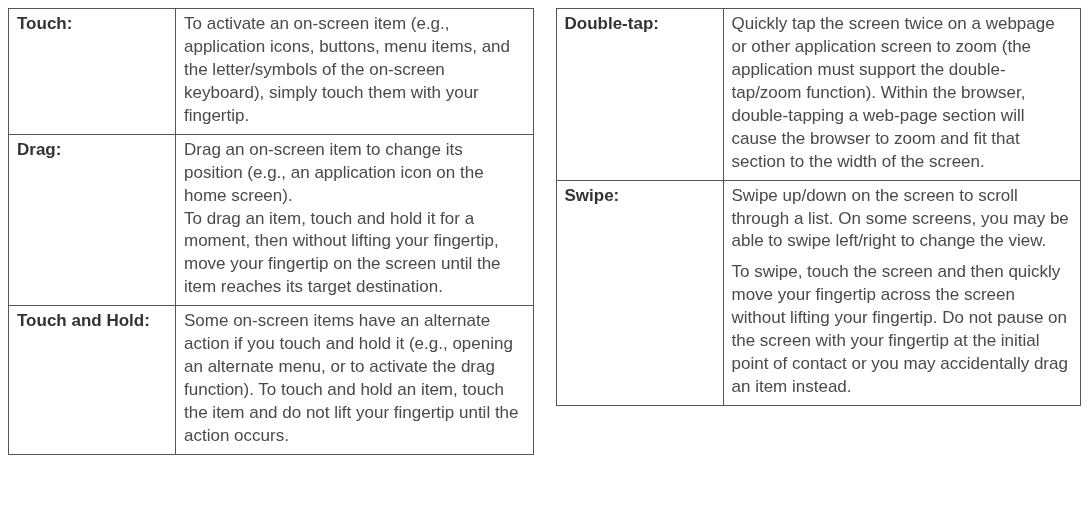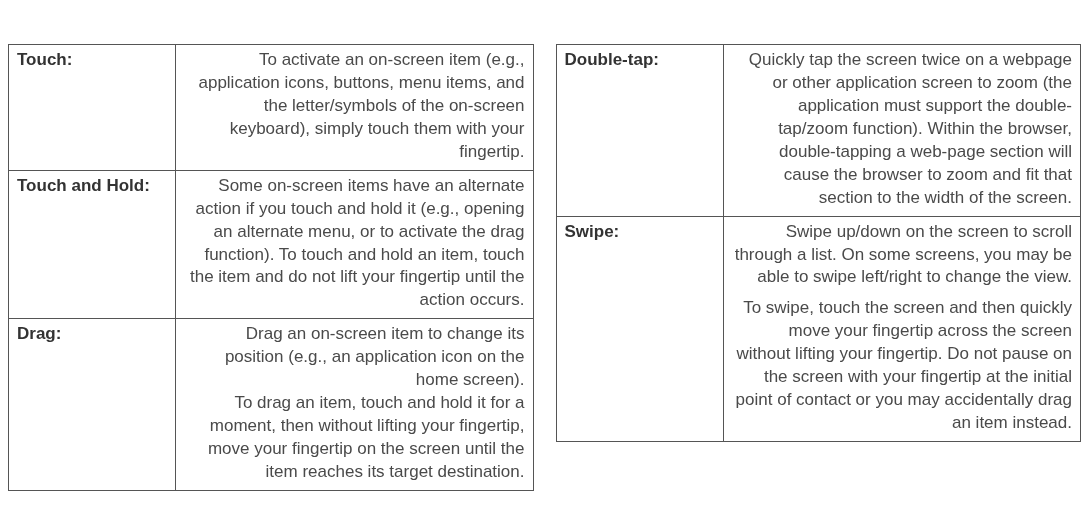--- a/index.html
+++ b/index.html
@@ -11,70 +11,68 @@
     color: #4a4a4a;
     width: 1089px;
     box-sizing: border-box;
   }
   .columns {
     display: flex;
     gap: 22px;
   }
   .col {
     flex: 1;
-    margin-top: 36px;
   }
   table {
     border-collapse: collapse;
     width: 100%;
     table-layout: fixed;
   }
   td {
     border: 1px solid #555;
     padding: 4px 8px 6px 8px;
     vertical-align: top;
     line-height: 1.35;
   }
   td.label {
     width: 150px;
     font-weight: bold;
     color: #333;
   }
   p {
     margin: 0 0 8px 0;
-    text-align: right;
   }
   p:last-child {
     margin-bottom: 0;
   }
 </style>
 </head>
 <body>
 
 <div class="columns">
   <div class="col">
     <table>
       <tbody>
         <tr>
           <td class="label">Touch:</td>
           <td>
             <p>To activate an on-screen item (e.g., application icons, buttons, menu items,  and the letter/symbols of the on-screen keyboard), simply touch them with your fingertip.</p>
           </td>
         </tr>
         <tr>
-          <td class="label">Touch and Hold:</td>
-          <td>
-            <p>Some on-screen items have an alternate action if you touch and hold it (e.g., opening an alternate menu, or to activate the drag function). To touch and hold an item, touch the item and do not lift your fingertip until the action occurs.</p>
-          </td>
-        </tr>
-        <tr>
           <td class="label">Drag:</td>
           <td>
             <p style="white-space:pre-line;">Drag an on-screen item to change its position (e.g., an application icon on the home screen).
 To drag an item, touch and hold it for a moment, then without lifting your fingertip, move your fingertip on the screen until the item reaches its target destination.</p>
+          </td>
+        </tr>
+        <tr>
+          <td class="label">Touch and Hold:</td>
+          <td>
+            <p>Some on-screen items have an alternate action if you touch and hold it (e.g., opening an alternate menu, or to activate the drag function). To touch and hold an item, touch the item and do not lift your fingertip until the action occurs.</p>
           </td>
         </tr>
       </tbody>
     </table>
   </div>
   <div class="col">
     <table>
       <tbody>
         <tr>
           <td class="label">Double-tap:</td>

